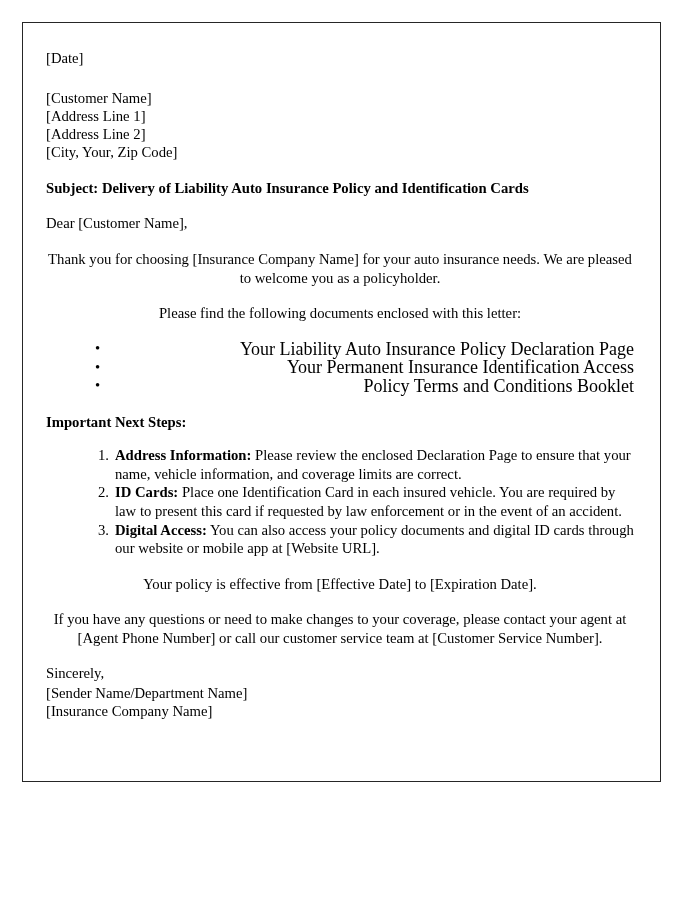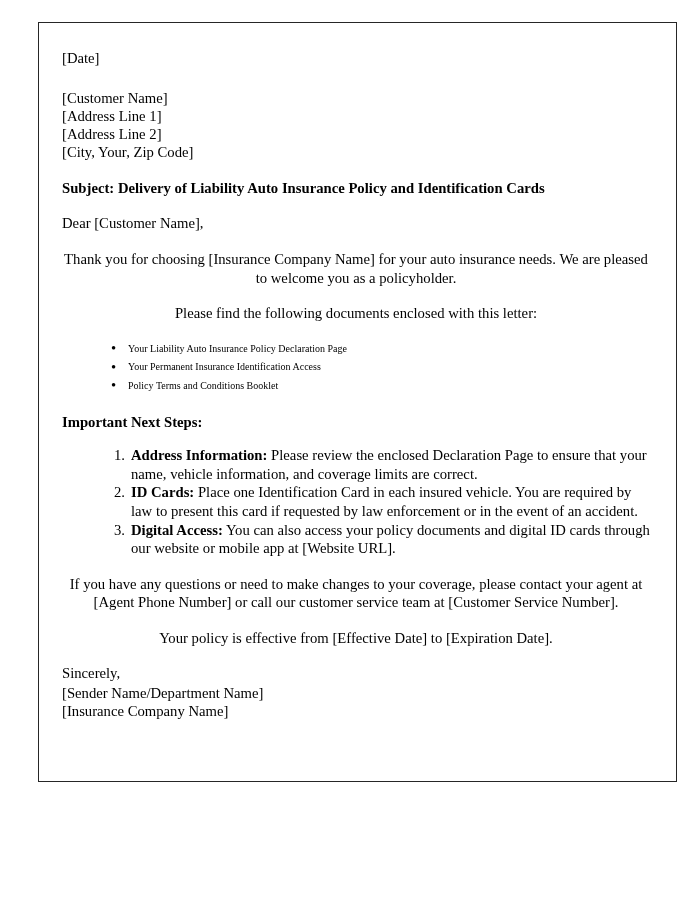--- a/index.html
+++ b/index.html
@@ -12,21 +12,21 @@
     width: 700px;
     height: 900px;
     font-family: "Liberation Serif", "DejaVu Serif", serif;
     color: #000000;
     -webkit-font-smoothing: antialiased;
   }
 
   
   #letter-page {
     position: absolute;
-    left: 38px;
+    left: 22px;
     top: 22px;
     width: 639px;
     height: 760px;
     border: 1.4px solid #262626;
     box-sizing: border-box;
     background: #ffffff;
     overflow: hidden;
   }
 
   #letter-body {
@@ -90,24 +90,25 @@
   .sig-line { display: block; white-space: pre; }
 
   
   ul.doc-list {
     margin: 0 0 17px 0;
     padding: 0 0 0 49px;
     list-style: none;
   }
   ul.doc-list li {
     position: relative;
-    font-size: 10px;
+    font-size: 18px;
     line-height: 18.6px;
     padding-left: 17px;
     margin: 0;
+    text-align: right;
   }
   ul.doc-list li::before {
     content: "\2022";
     position: absolute;
     left: 0;
     top: -0.5px;
     font-size: 14.7px;
     line-height: 18.6px;
   }
 
@@ -168,23 +169,23 @@
     </ul>
 
     <div class="section-heading">Important Next Steps:</div>
 
     <ol class="steps-list">
       <li><span class="step-label">Address Information:</span><span class="step-text"> Please review the enclosed Declaration Page to ensure that your name, vehicle information, and coverage limits are correct.</span></li>
       <li><span class="step-label">ID Cards:</span><span class="step-text"> Place one Identification Card in each insured vehicle. You are required by law to present this card if requested by law enforcement or in the event of an accident.</span></li>
       <li><span class="step-label">Digital Access:</span><span class="step-text"> You can also access your policy documents and digital ID cards through our website or mobile app at [Website URL].</span></li>
     </ol>
 
+    <p class="para">Your policy is effective from [Effective Date] to [Expiration Date].</p>
+
     <p class="para">If you have any questions or need to make changes to your coverage, please contact your agent at [Agent Phone Number] or call our customer service team at [Customer Service Number].</p>
-
-    <p class="para">Your policy is effective from [Effective Date] to [Expiration Date].</p>
 
     <div class="closing">Sincerely,</div>
 
     <div class="signature-block">
       <span class="sig-line">[Sender Name/Department Name]</span>
       <span class="sig-line">[Insurance Company Name]</span>
     </div>
 
   </div>
 </div>

